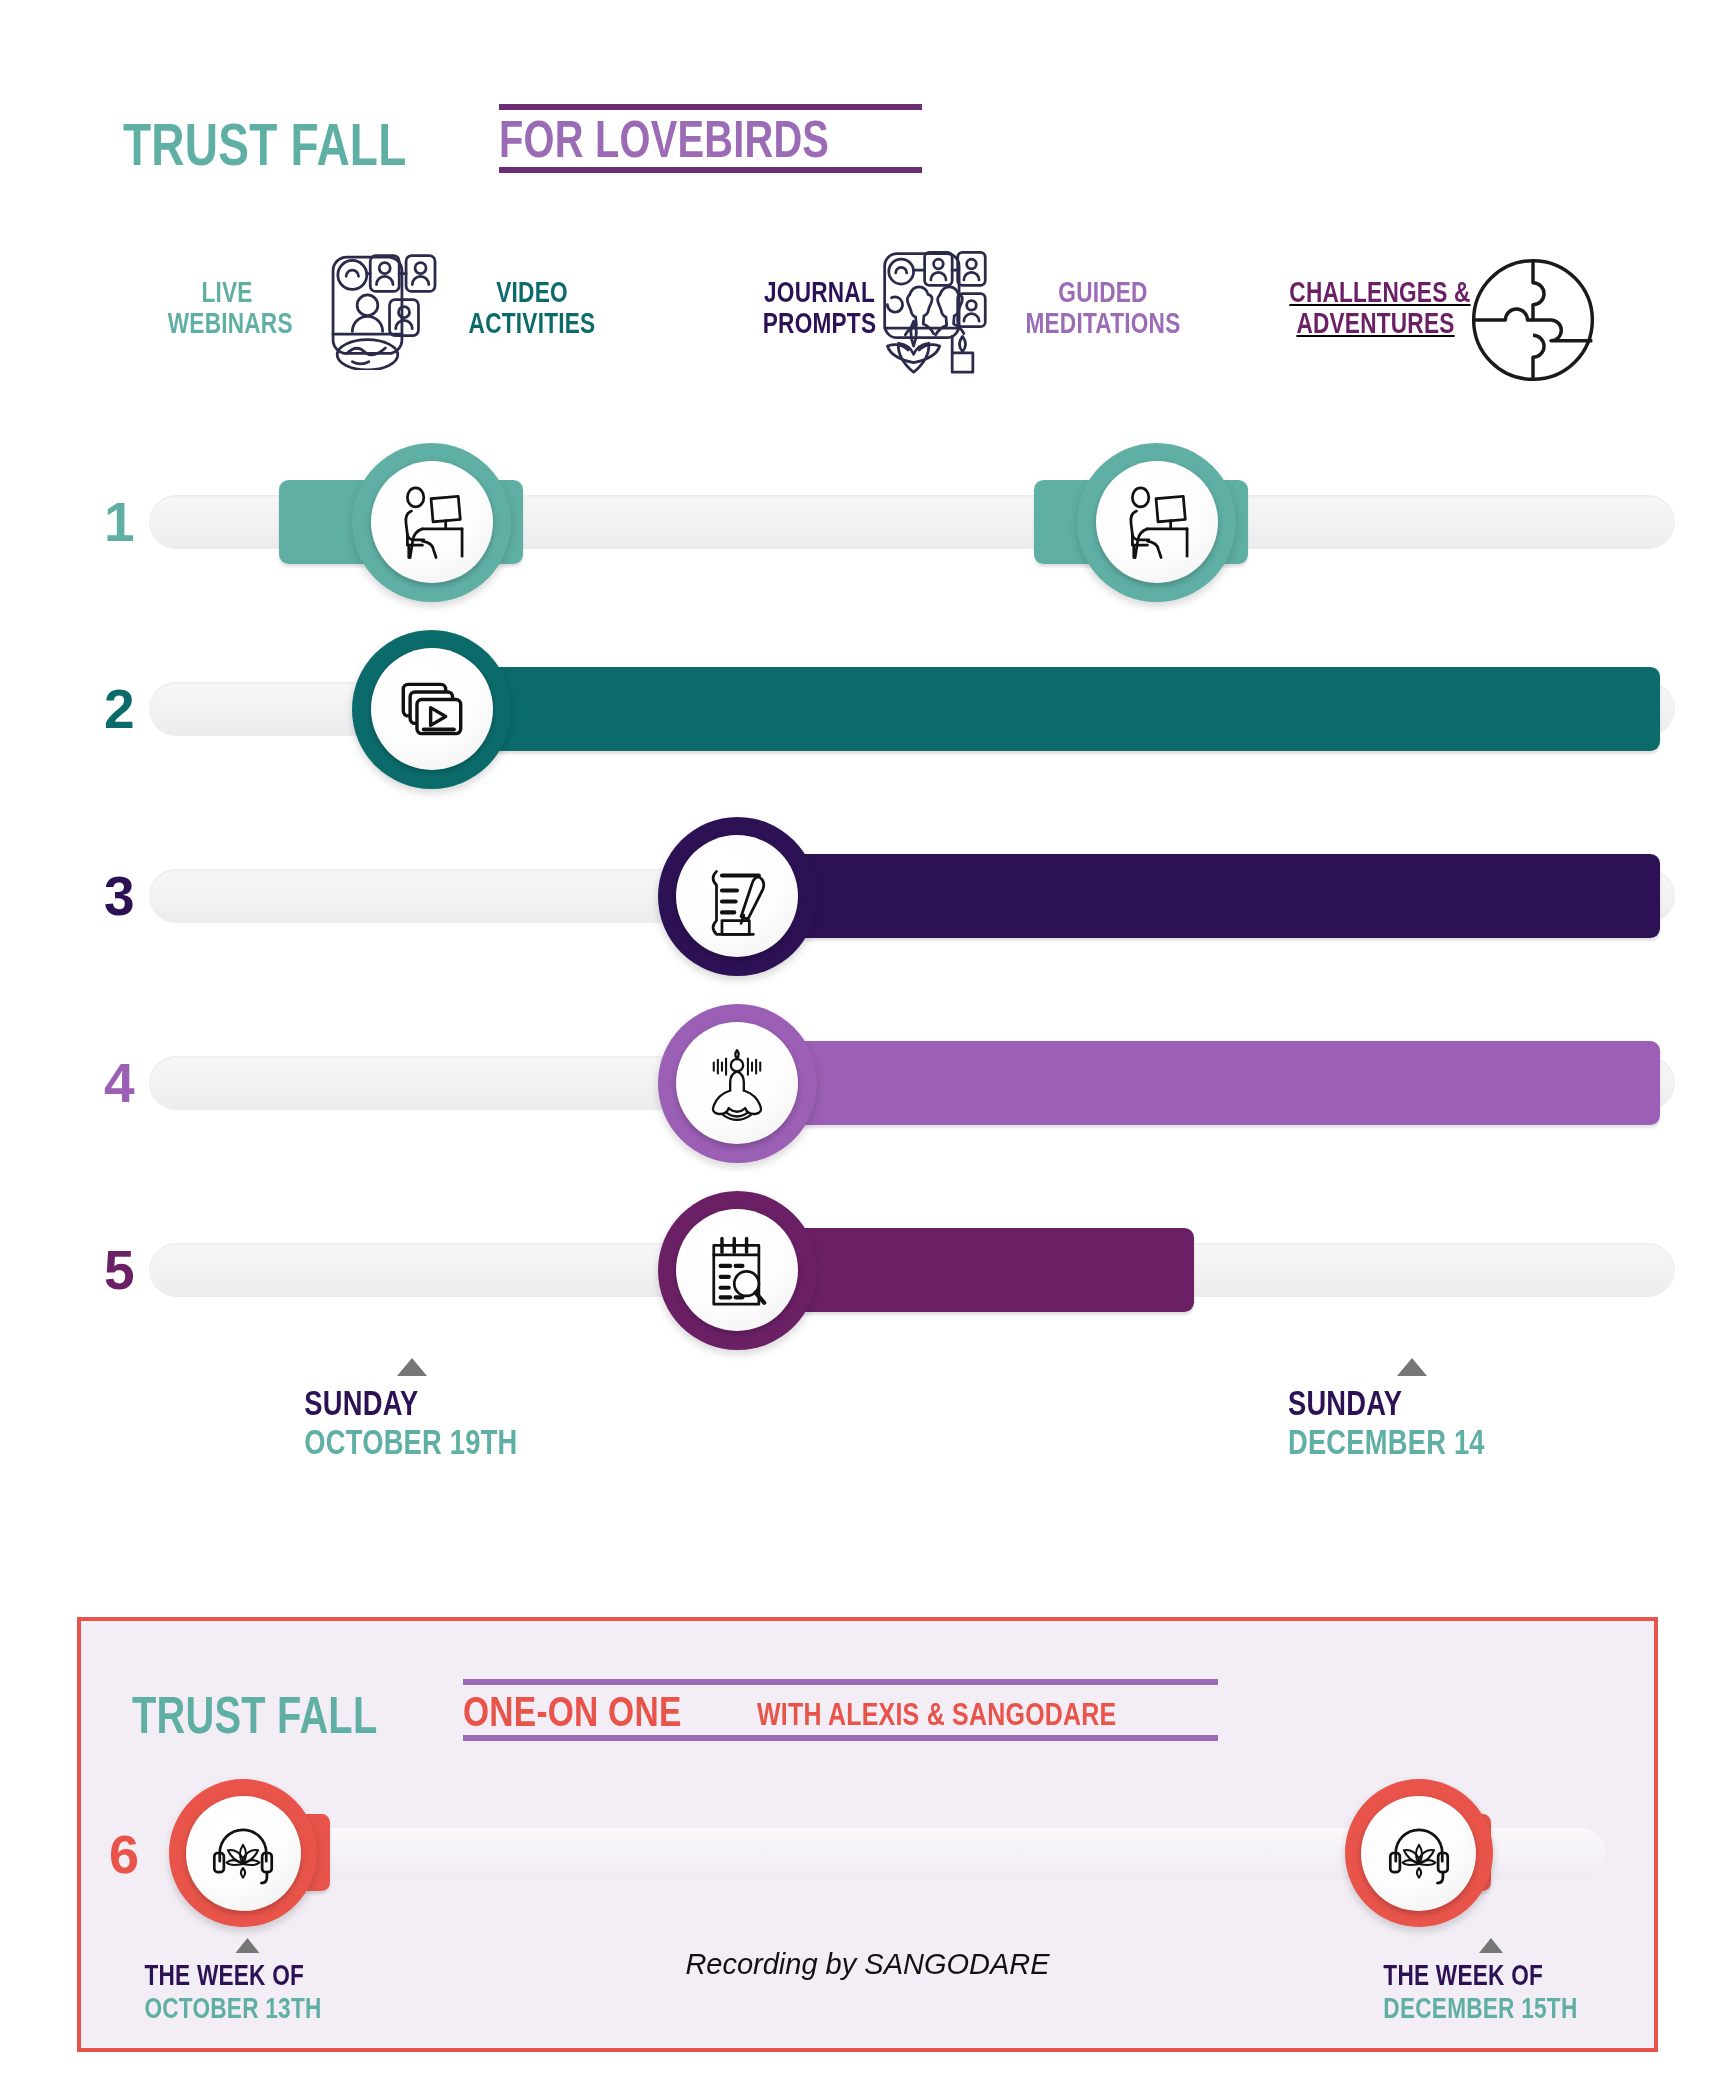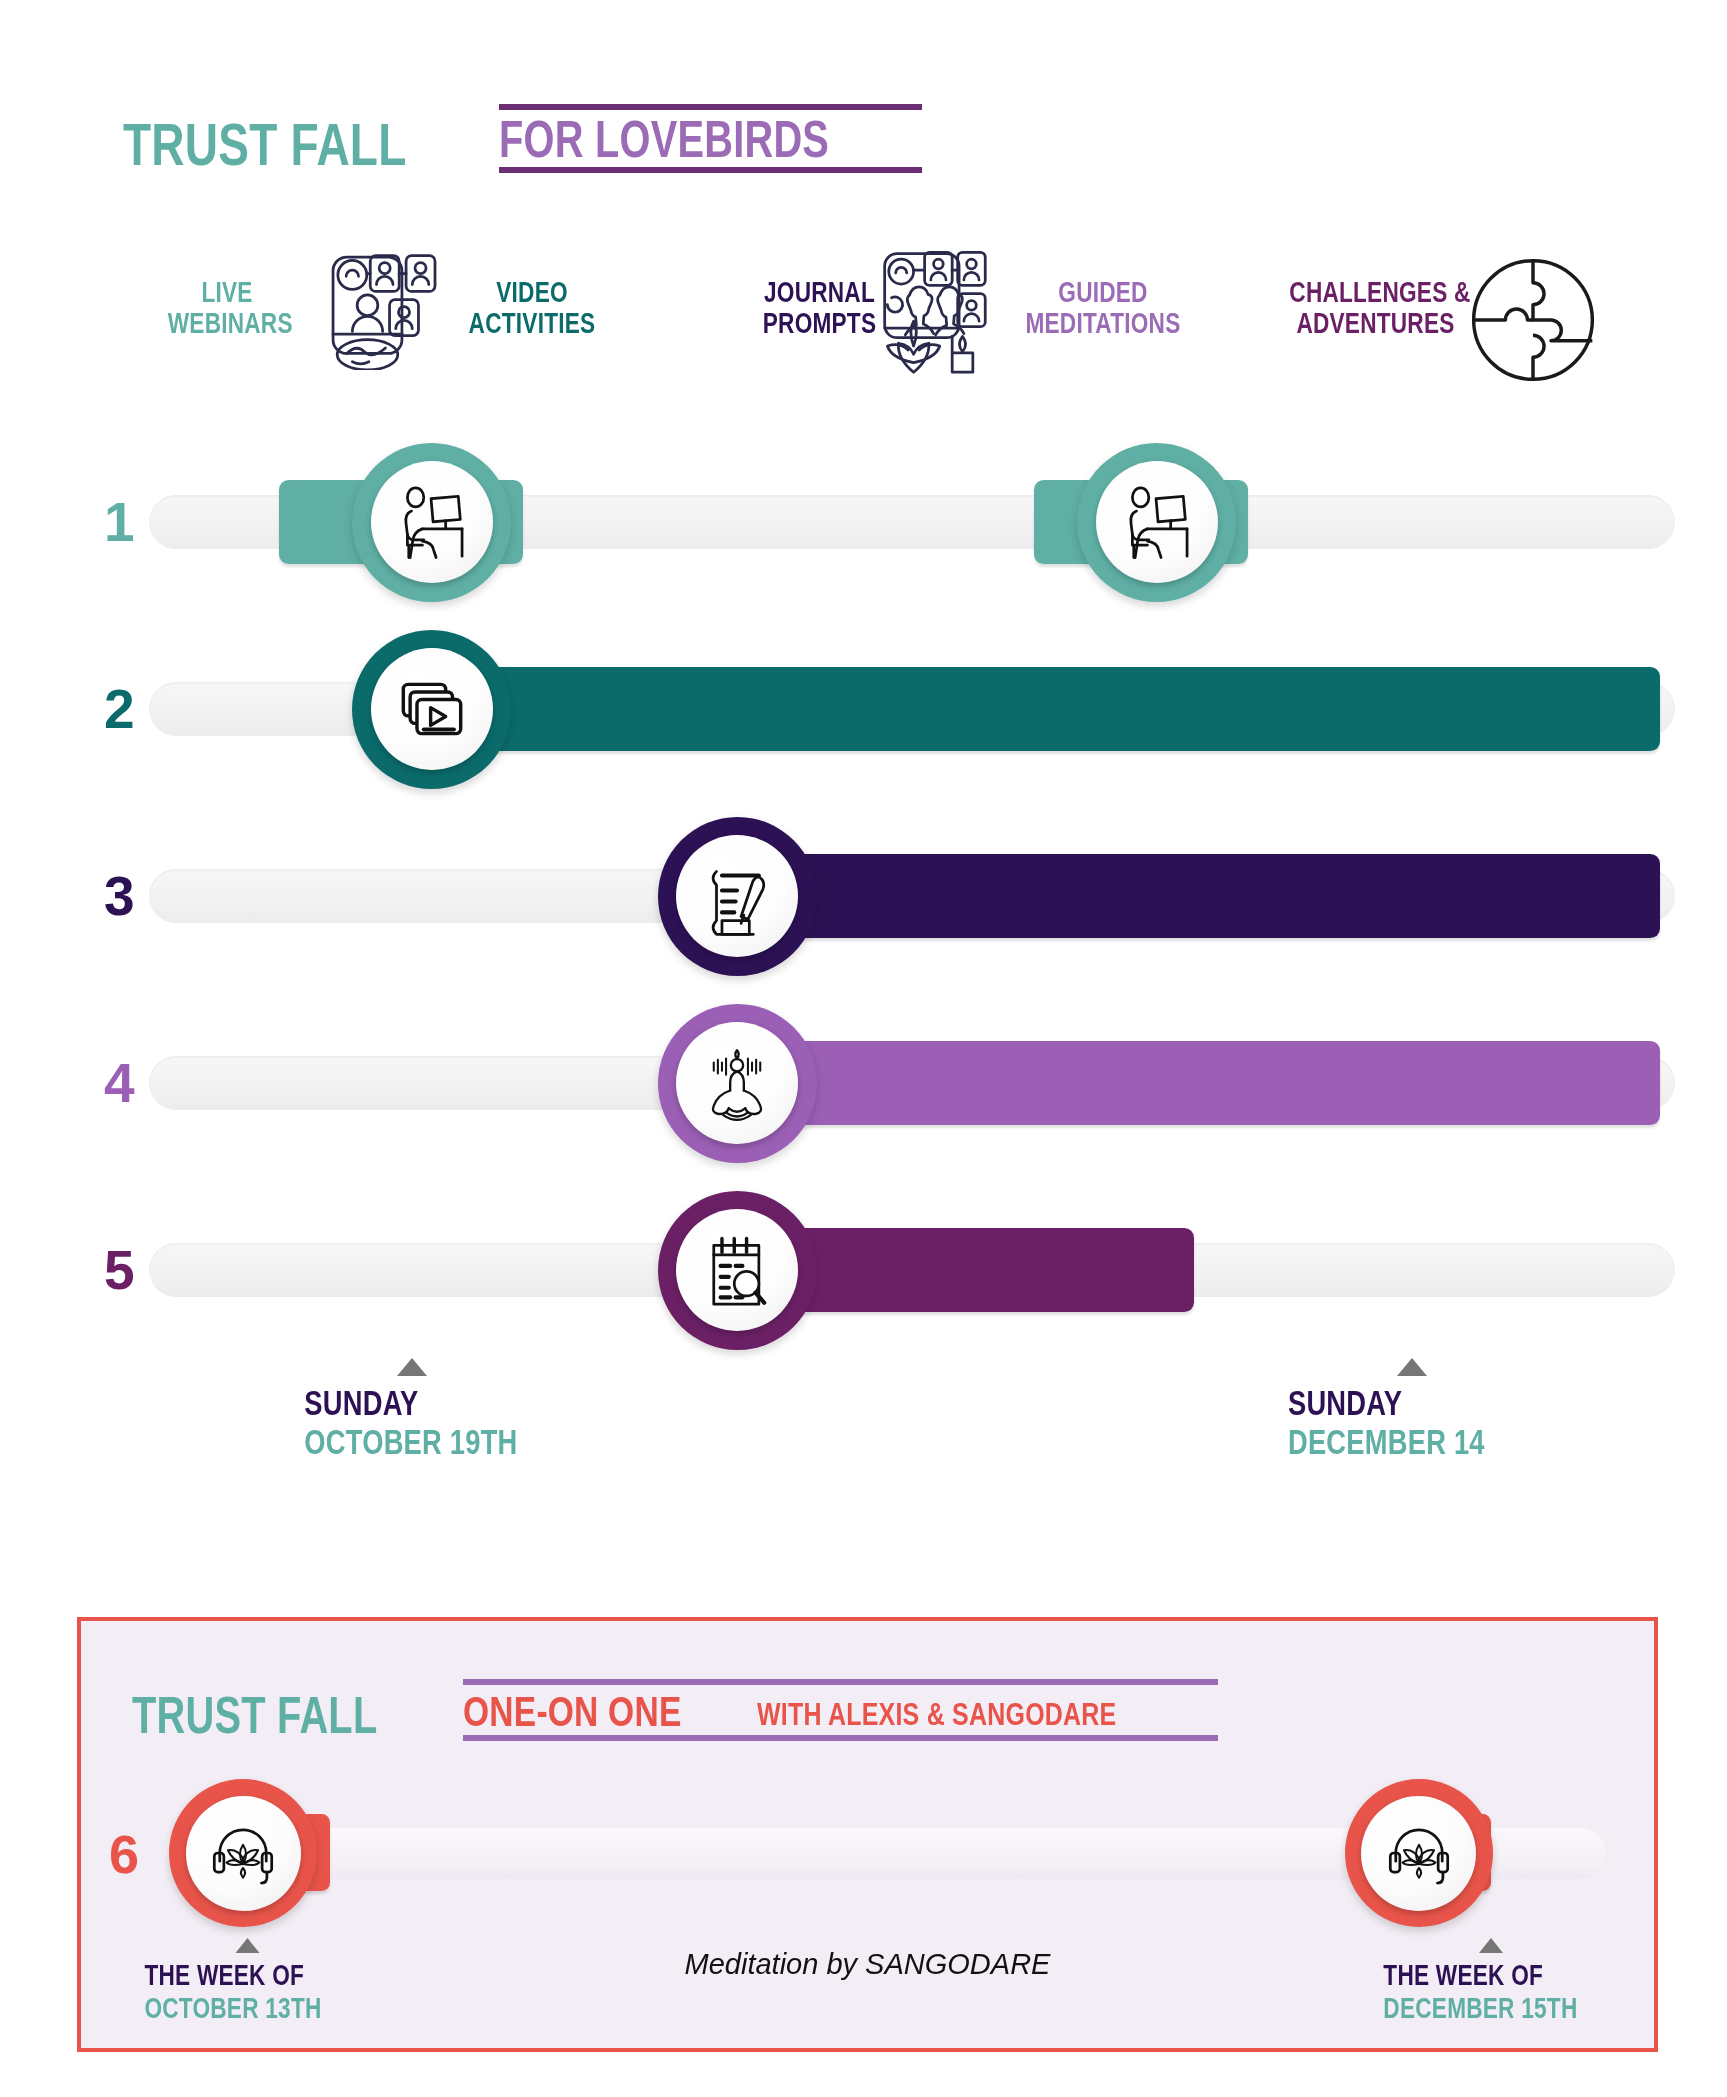--- a/index.html
+++ b/index.html
@@ -226,21 +226,21 @@
         <path d="M143 156 q-9 -10 0 -22 q9 12 0 22z"></path>
         <line x1="128" y1="134" x2="128" y2="158"></line>
       </svg>
     </div>
 
     <div class="leg-item" style="left:1003px; top:21px; width:200px;text-align:center;">
       <span class="cond-c l1" style="color:#9B6BB5">GUIDED</span>
       <span class="cond-c l2" style="color:#9B6BB5">MEDITATIONS</span>
     </div>
 
-    <div class="leg-item" style="left:1265px; top:21px; width:221px;">
+    <div class="leg-item" style="left:1265px; top:21px; width:221px;text-decoration:underline;">
       <span class="cond-c l1" style="color:#6B2066">CHALLENGES &amp;</span>
       <span class="cond-c l2" style="color:#6B2066">ADVENTURES</span>
     </div>
 
     <div class="leg-icon" style="left:1464px; top:-5.5px;">
       <svg width="138" height="138" viewBox="0 0 200 200" fill="none" stroke="#1A1A1A" stroke-width="5" stroke-linejoin="round">
         <circle cx="100" cy="100" r="86"></circle>
         <path d="M100 14 v32 a16 16 0 1 1 0 32 v22 h26 a15 15 0 1 1 0 30 h60"></path>
         <path d="M14 100 h46 a16 16 0 1 1 32 0 h8"></path>
         <path d="M100 186 v-32 a16 16 0 1 0 0 -32"></path>
@@ -470,19 +470,19 @@
       <span class="cond-c pm-2">OCTOBER 13TH</span>
     </div>
 
     <div class="p-marker" style="left:1410px; top:317px; width:276px; transform:translateX(-50%);">
       <div class="p-tri"></div>
       <span class="cond-c pm-1">THE WEEK OF</span>
       <span class="cond-c pm-2">DECEMBER 15TH</span>
     </div>
 
     <div class="p-caption">
-      <span>Meditation by SANGODARE</span>
+      <span>Recording by SANGODARE</span>
     </div>
 
   </div>
 
 </div>
 
 
 </body></html>

